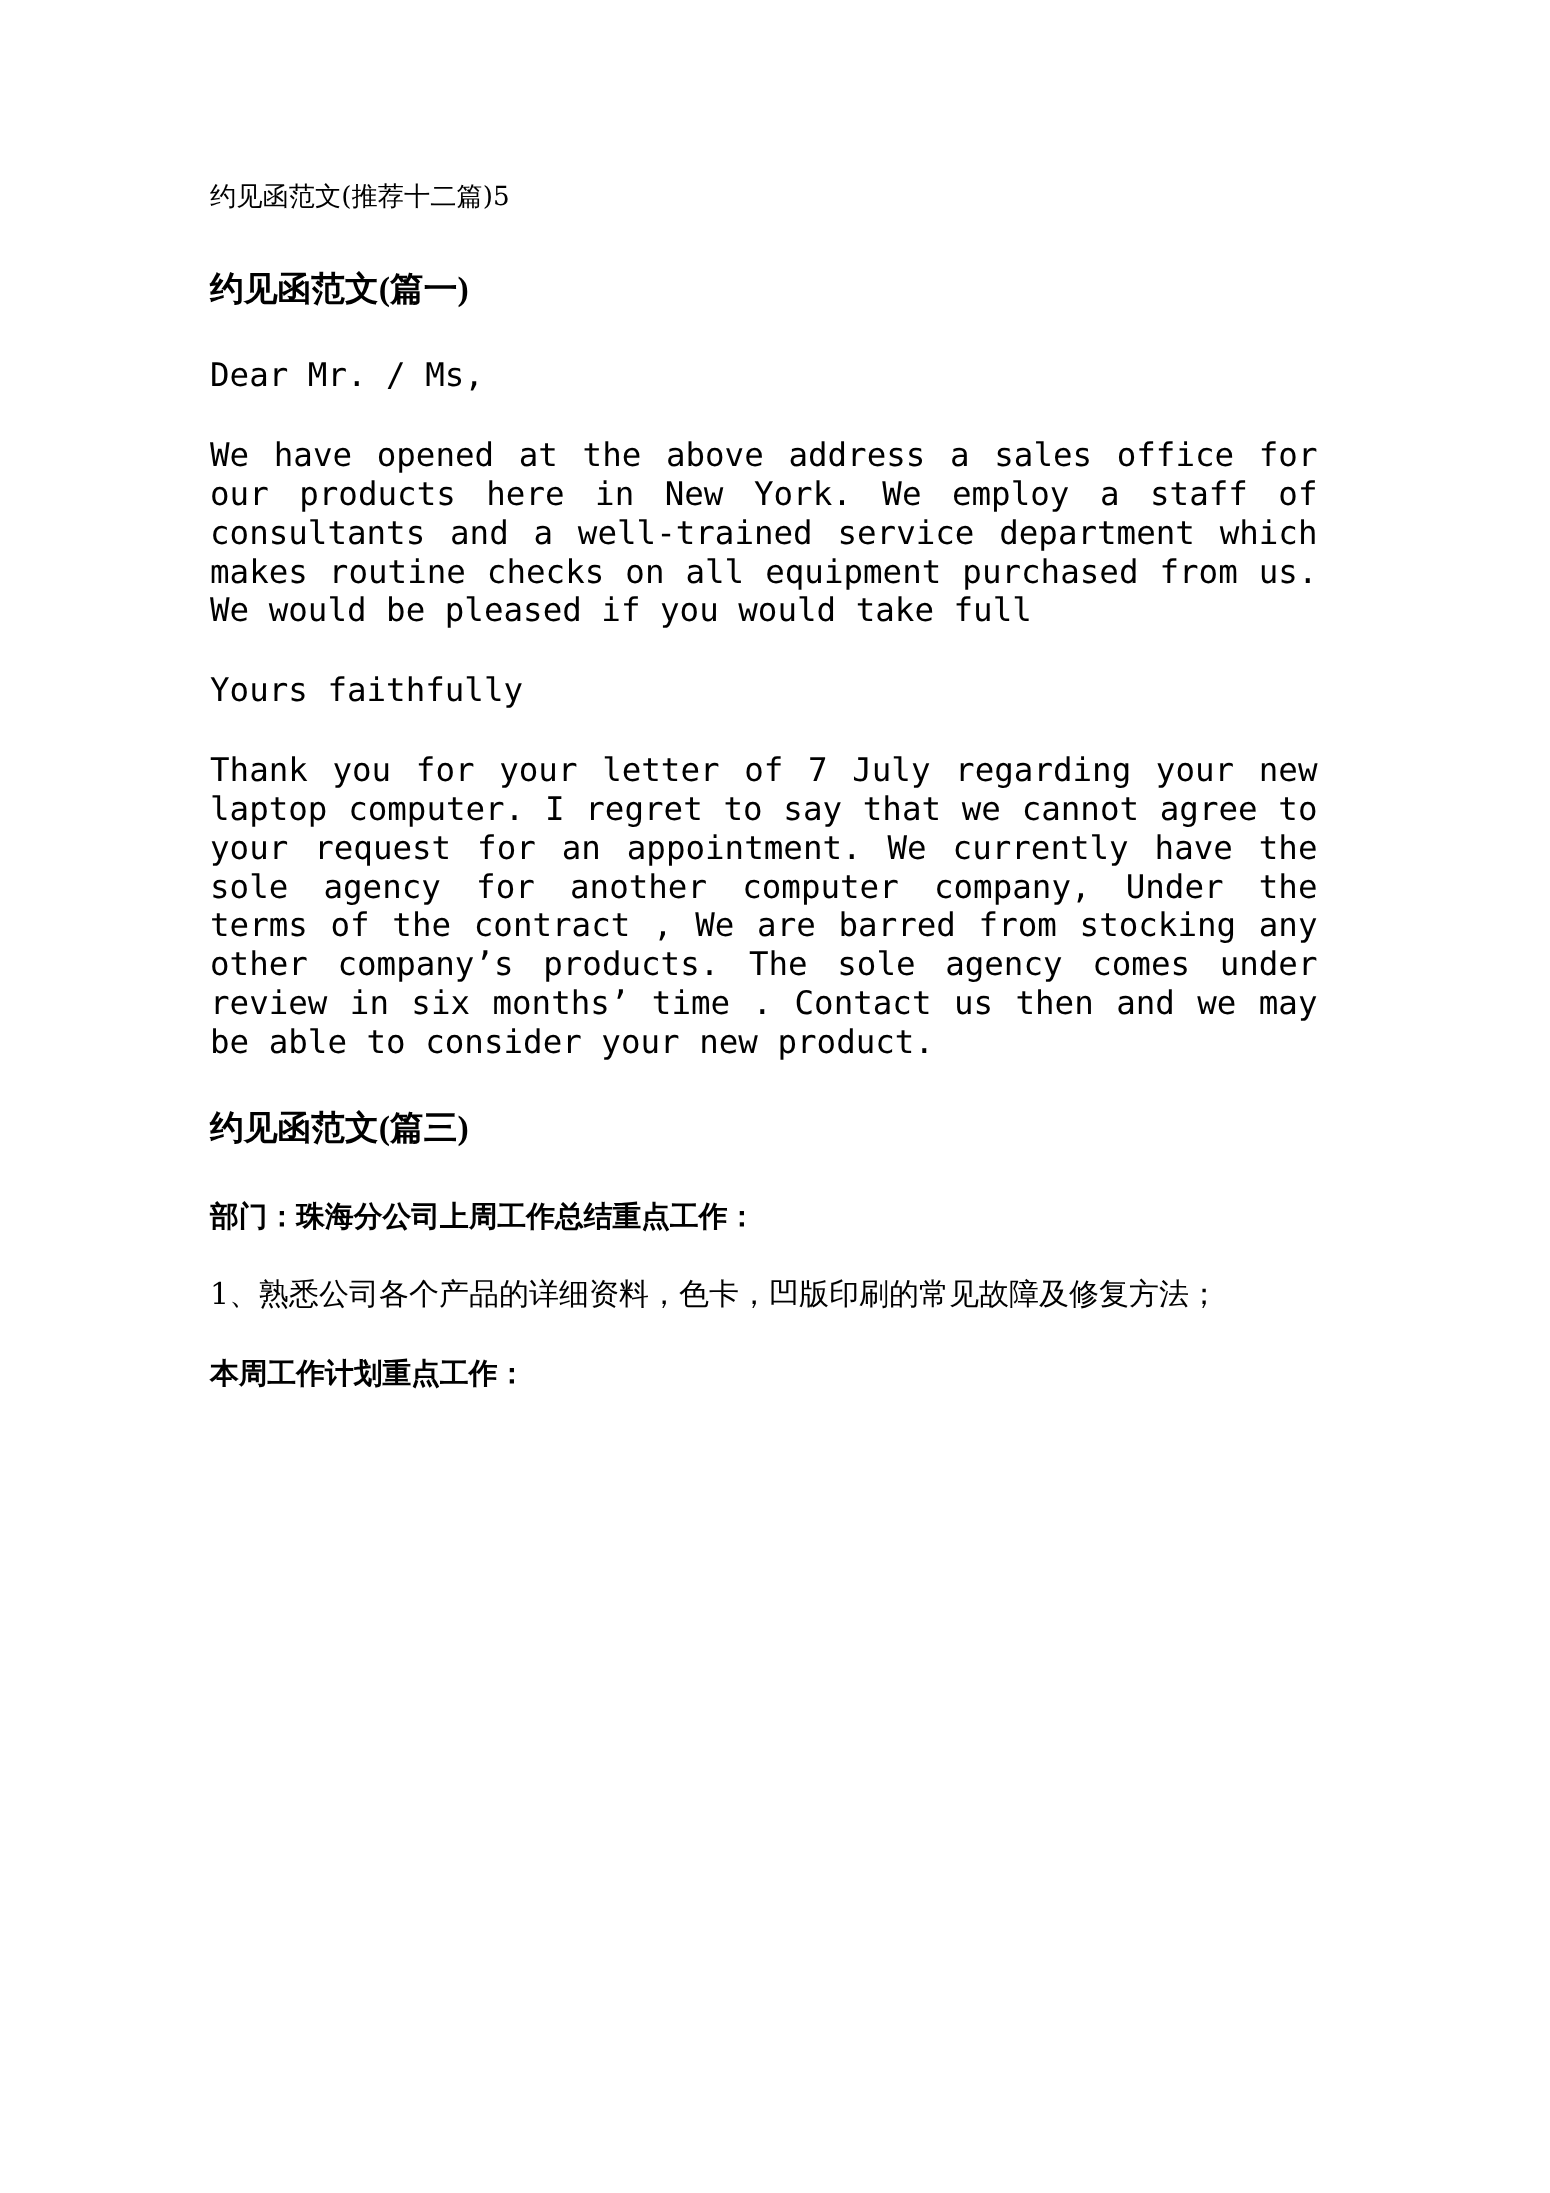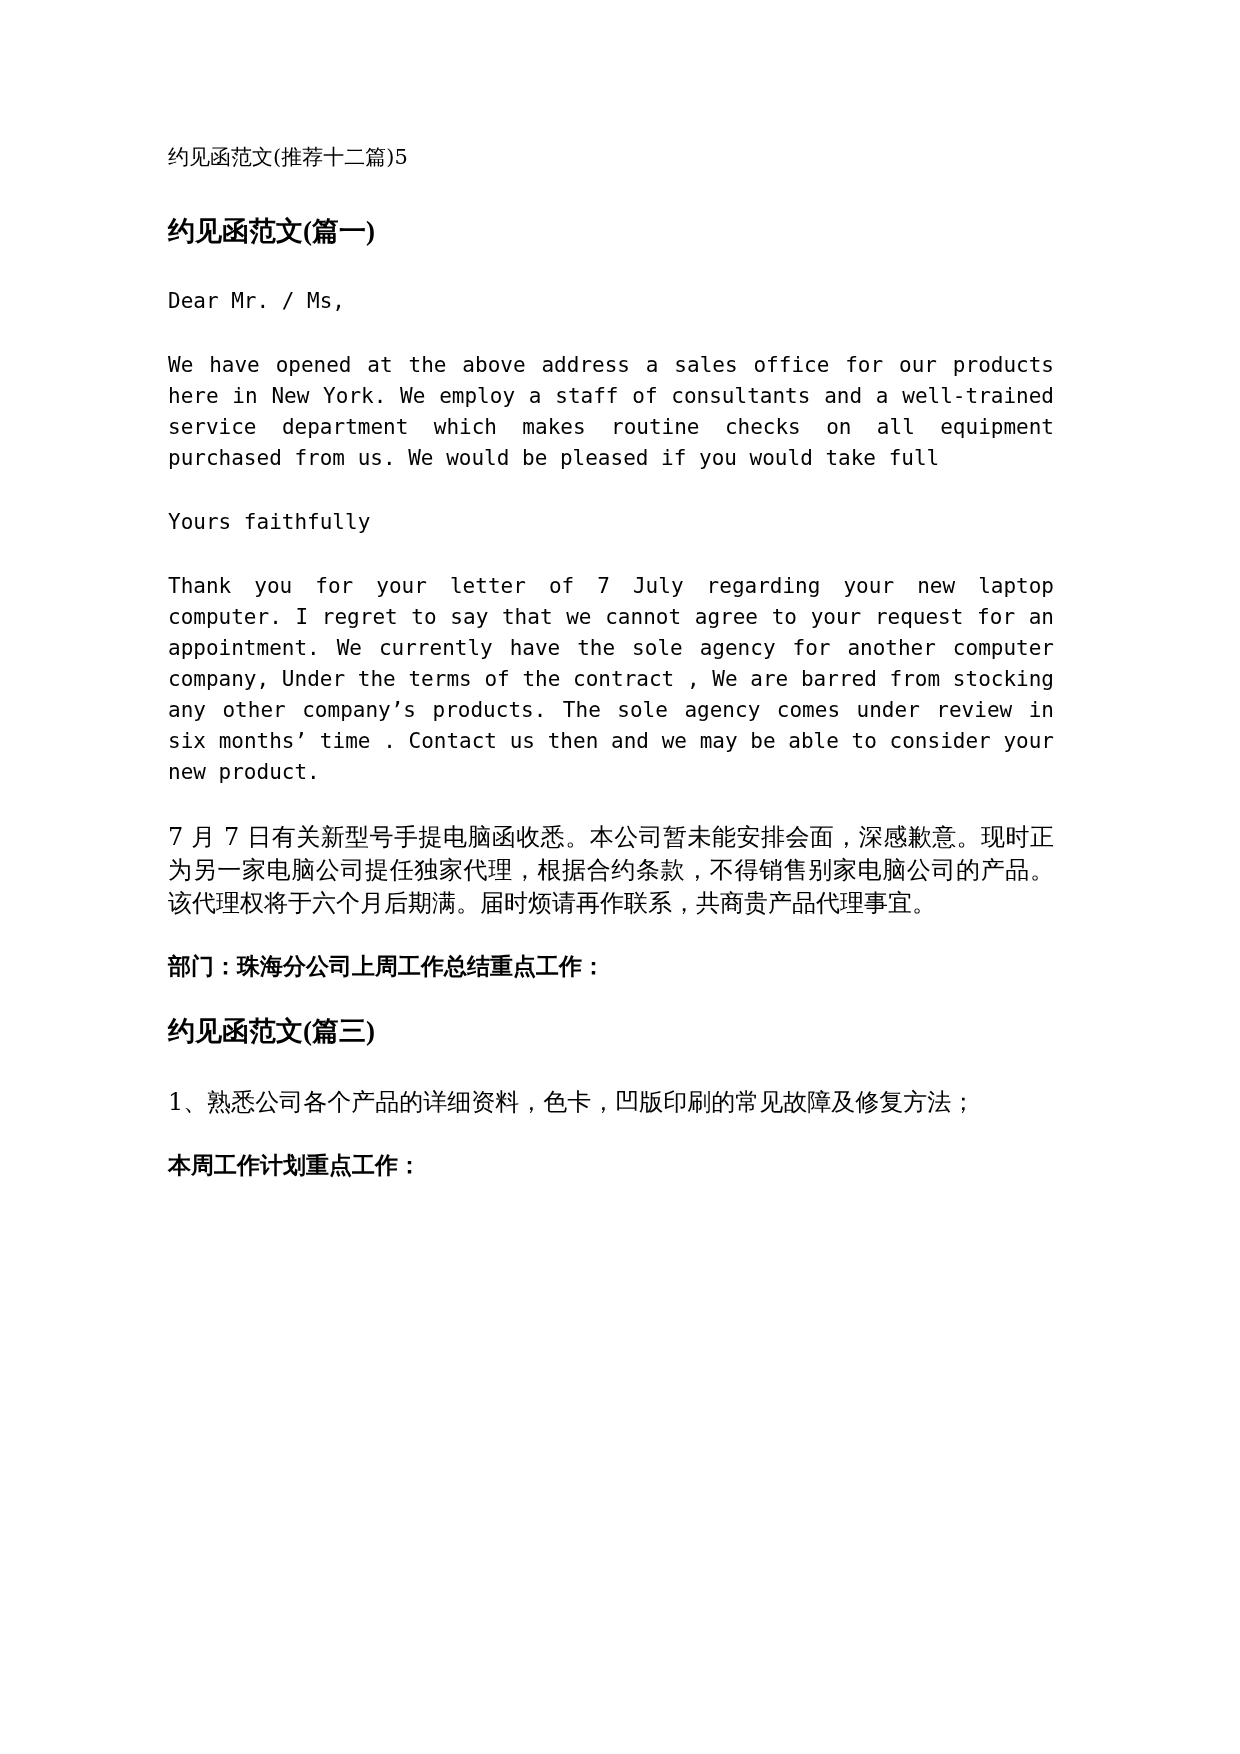--- a/index.html
+++ b/index.html
@@ -28,21 +28,21 @@
   .block { margin: 33px 0; }
   .block.heading {
     font-family: Liberation Serif, serif;
     font-weight: bold;
     font-size: 27px;
     line-height: 38px;
     margin: 30px 0 36px 0;
   }
   .block.para-en {
     font-family: "DejaVu Sans Mono", "Liberation Mono", monospace;
-    font-size: 21px;
+    font-size: 26px;
     line-height: 31px;
     text-align: justify;
   }
   .block.para-zh {
     font-family: "DejaVu Serif", serif;
     font-size: 24px;
     line-height: 33px;
     text-align: justify;
     margin: 30px 0;
   }
@@ -59,20 +59,19 @@
 
 <div class="page">
   <div class="content">
     <div class="doc-title">约见函范文(推荐十二篇)5</div>
     <div id="doc-blocks">
         <div class="block heading">约见函范文(篇一)</div>
         <div class="block para-en">Dear Mr. / Ms,</div>
         <div class="block para-en">We have opened at the above address a sales office for our products here in New York. We employ a staff of consultants and a well-trained service department which makes routine checks on all equipment purchased from us. We would be pleased if you would take full</div>
         <div class="block para-en">Yours faithfully</div>
         <div class="block para-en">Thank you for your letter of 7 July regarding your new laptop computer. I regret to say that we cannot agree to your request for an appointment. We currently have the sole agency for another computer company, Under the terms of the contract , We are barred from stocking any other company’s products. The sole agency comes under review in six months’ time . Contact us then and we may be able to consider your new product.</div>
-        <div class="block para-zh">7 月 7 日有关新型号手提电脑函收悉。本公司暂未能安排会面，深感歉意。现时正为另一家电脑公司提任独家代理，根据合约条款，不得销售别家电脑公司的产品。该代理权将于六个月后期满。届时烦请再作联系，共商贵产品代理事宜。</div>
+        <div class="block heading">约见函范文(篇三)</div>
         <div class="block subheading">部门：珠海分公司上周工作总结重点工作：</div>
-        <div class="block heading">约见函范文(篇三)</div>
         <div class="block para-zh">1、熟悉公司各个产品的详细资料，色卡，凹版印刷的常见故障及修复方法；</div>
         <div class="block subheading">本周工作计划重点工作：</div>
       </div>
   </div>
 </div>
 
 </body></html>

